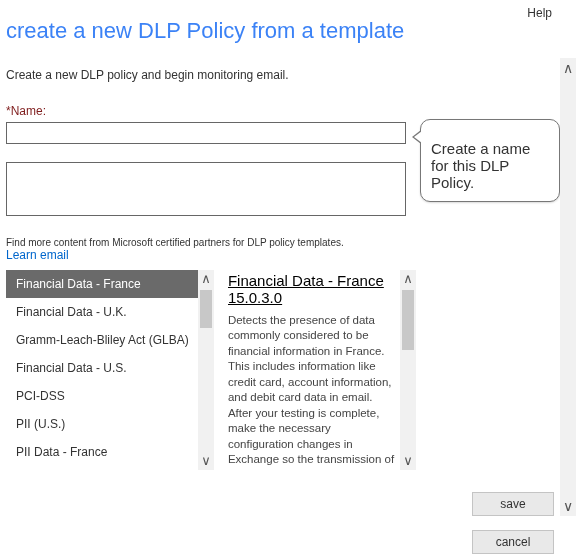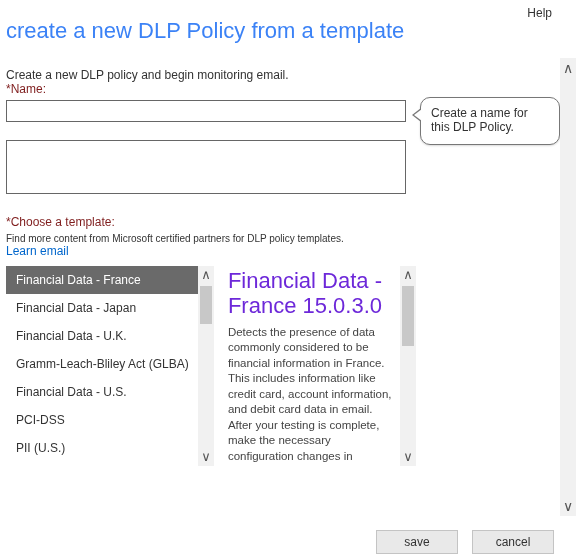--- a/index.html
+++ b/index.html
@@ -28,20 +28,21 @@
   }
   h1.title {
     font-weight: 300;
     font-size: 22px;
     color: #3b82f6;
     margin: 0 0 24px 0;
   }
   .subtitle {
     font-size: 12px;
     color: #333;
+    margin-bottom: 22px;
   }
   .form-area {
     width: 410px;
   }
   .field-label {
     font-size: 12px;
     color: #7f1d1d;
     margin-bottom: 4px;
   }
   .name-row {
@@ -59,22 +60,22 @@
   input.text { height: 22px; }
   textarea.text { height: 54px; resize: none; }
   .callout {
     position: absolute;
     left: 414px;
     top: -3px;
     width: 140px;
     border: 1px solid #777;
     border-radius: 10px;
     background: #fff;
-    padding: 8px 10px 10px 10px;
-    font-size: 12px;
+    padding: 20px 10px 10px 10px;
+    font-size: 15px;
     color: #333;
     box-shadow: 0 1px 2px rgba(0,0,0,0.15);
   }
   .callout::before {
     content: "";
     position: absolute;
     left: -9px;
     top: 10px;
     width: 0; height: 0;
     border-top: 7px solid transparent;
@@ -155,24 +156,25 @@
   }
 
   .template-desc {
     width: 174px;
     height: 200px;
     overflow: hidden;
     padding-right: 4px;
   }
   .template-desc h3 {
     font-weight: 300;
-    font-size: 22px;
-    color: #6d28d9;
+    font-size: 15px;
+    color: #000000;
     margin: 2px 0 6px 0;
     line-height: 1.15;
+    text-decoration: underline;
   }
   .template-desc p {
     margin: 0;
     font-size: 11.5px;
     line-height: 1.35;
     color: #444;
   }
 
   .outer-scroll {
     position: absolute;
@@ -197,20 +199,21 @@
     left: 1px; right: 1px;
     top: 0; bottom: 0;
   }
 
   .button-row {
     position: absolute;
     bottom: 6px;
     right: 26px;
     display: flex;
     gap: 14px;
+    flex-direction: column;
   }
   button.action {
     width: 82px;
     height: 24px;
     background: #e9e9e9;
     border: 1px solid #c4c4c4;
     font-family: inherit;
     font-size: 12px;
     color: #333;
     cursor: pointer;
@@ -231,29 +234,27 @@
       <input type="text" class="text" value="" style="">
       <div class="callout">Create a name for this DLP Policy.</div>
     </div>
 
     <div class="spacer"></div>
 
     <textarea class="text" style=""></textarea>
 
     <div class="spacer"></div>
 
-    <div class="field-label">*Choose a template:</div>
     <div class="partners-line">Find more content from Microsoft certified partners for DLP policy templates.</div>
     <a class="link">Learn email</a>
 
     <div class="template-row">
       <div class="template-list-wrap" style="height:200px;">
         <div class="template-list" id="template-list">
             <div class="template-item selected">Financial Data - France</div>
-            <div class="template-item">Financial Data - Japan</div>
             <div class="template-item">Financial Data - U.K.</div>
             <div class="template-item">Gramm-Leach-Bliley Act (GLBA)</div>
             <div class="template-item">Financial Data - U.S.</div>
             <div class="template-item">PCI-DSS</div>
             <div class="template-item">PII (U.S.)</div>
             <div class="template-item">PII Data - France</div>
           </div>
         <div class="vscroll">
           <div class="arrow">∧</div>
           <div class="track">

